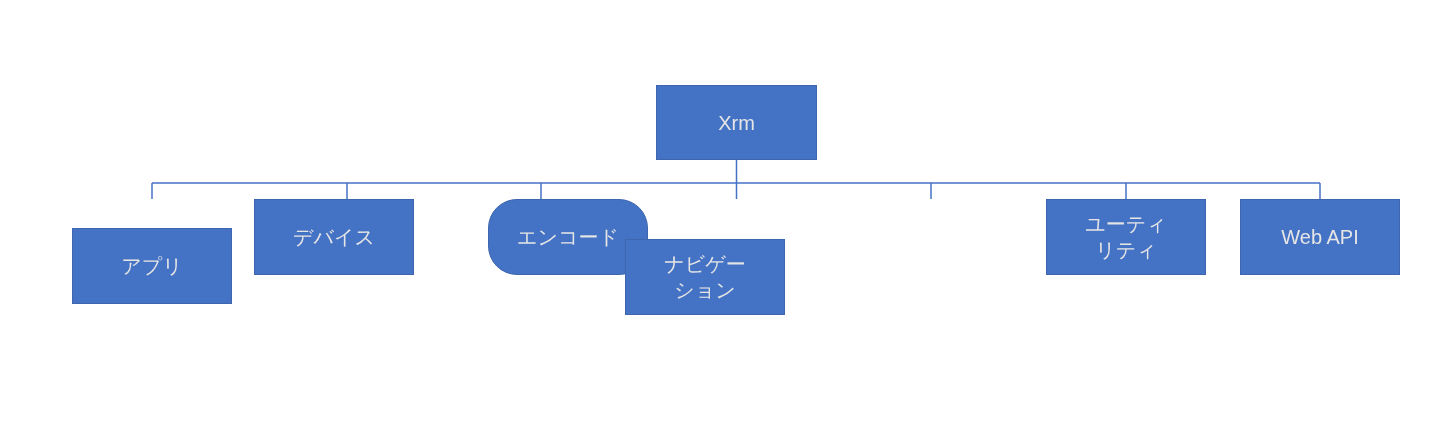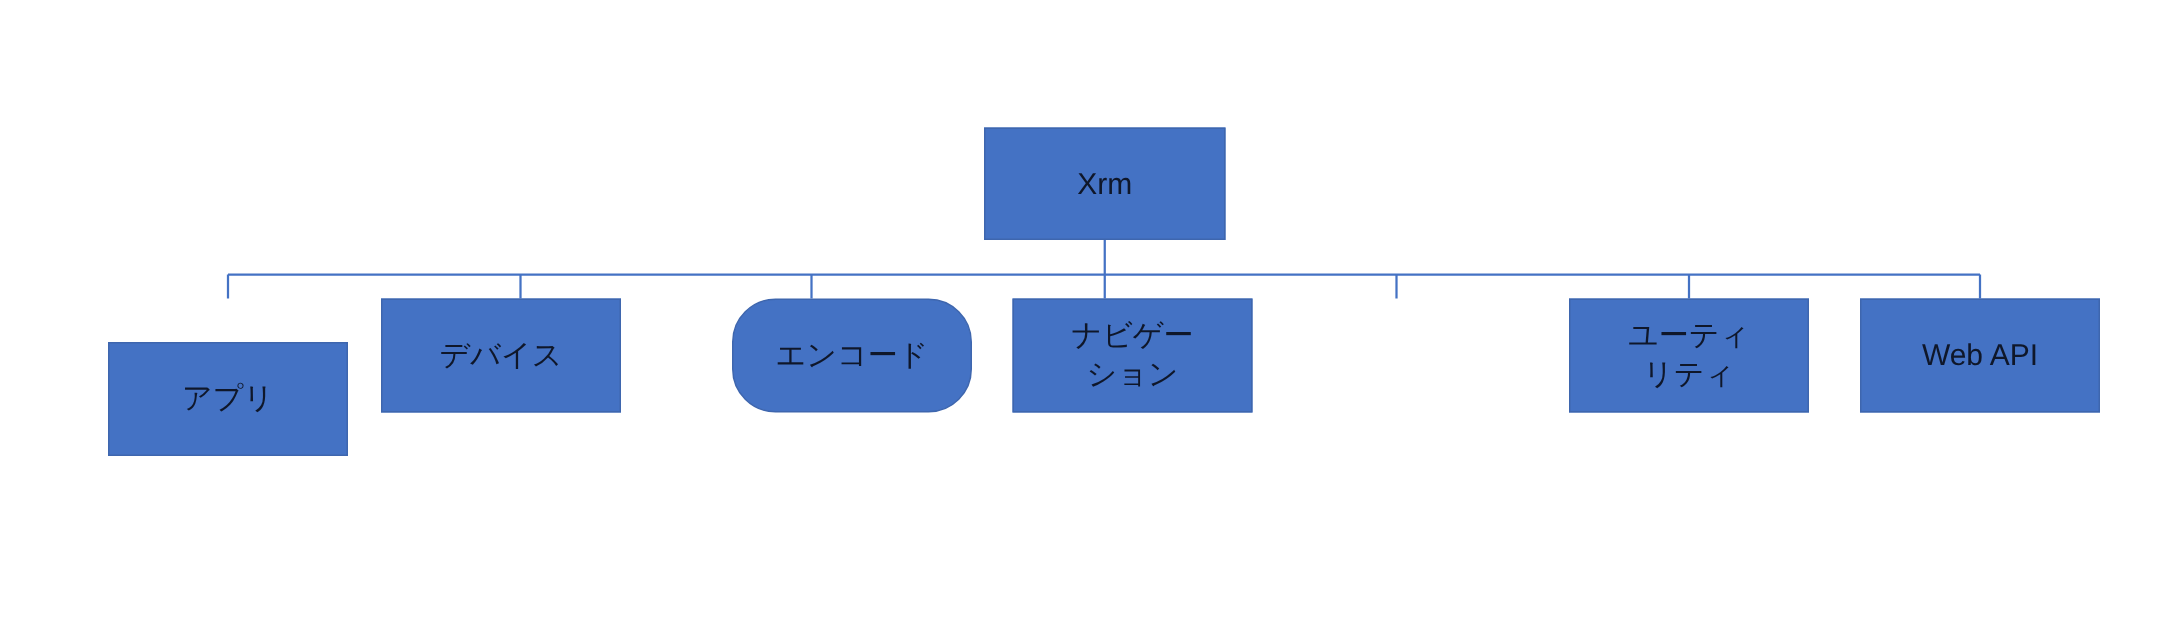--- a/index.html
+++ b/index.html
@@ -21,21 +21,21 @@
     top: 0;
     width: 1443px;
     height: 427px;
     display: block;
   }
   .node {
     position: absolute;
     background: #4472C4;
     border: 1px solid #3E66AE;
     box-sizing: border-box;
-    color: #0f172a;
+    color: #e5e5e5;
     display: flex;
     align-items: center;
     justify-content: center;
     text-align: center;
     font-size: 20px;
     line-height: 1.3;
     white-space: pre-line;
   }
   .root {
     left: 656px;
@@ -44,21 +44,21 @@
     height: 75px;
   }
   .child {
     top: 199px;
     width: 160px;
     height: 76px;
   }
   .c0 { left: 72px; margin-top: 29px; }
   .c1 { left: 254px; }
   .c2 { left: 488px; border-radius: 29px; }
-  .c3 { left: 675px; }
+  .c3 { left: 625px; margin-top: 40px; }
   .c4 { left: 851px; }
   .c5 { left: 1046px; }
   .c6 { left: 1240px; }
 </style>
 </head>
 <body>
 
 <div class="canvas">
 
   <svg class="connectors" viewBox="0 0 1443 427" xmlns="http://www.w3.org/2000/svg">

